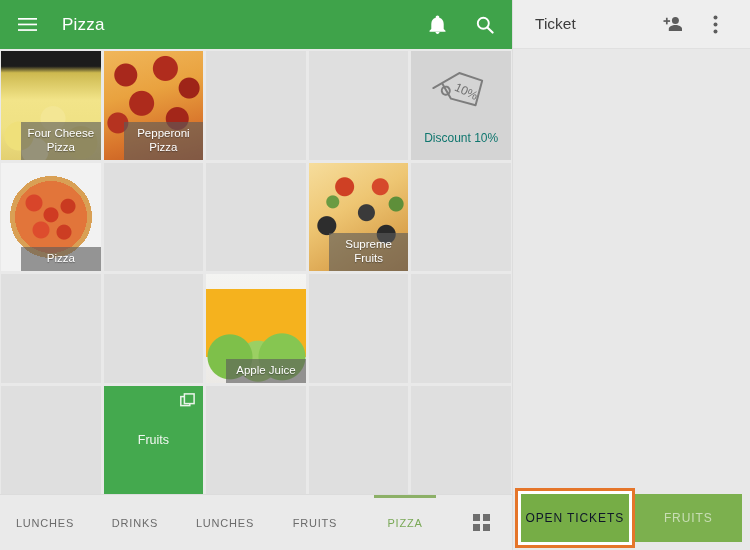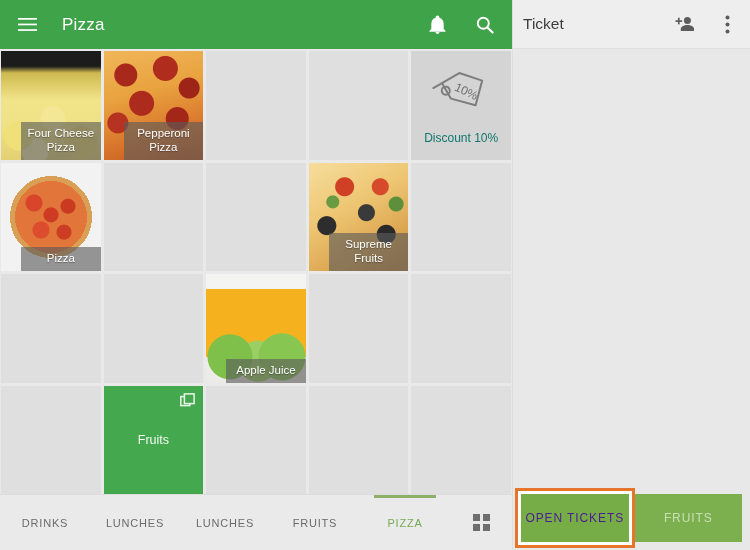--- a/index.html
+++ b/index.html
@@ -55,33 +55,33 @@
   .tab.active { color: #7aa957; }
   .tab.active::before { content: ""; position: absolute; top: 0; left: 16%;
                         right: 16%; height: 3px; background: #8cb067; }
   .tab-grid-btn { width: 62px; display: flex; align-items: center;
                   justify-content: center; cursor: pointer; }
 
   
   .right { width: 238px; height: 550px; background: #e8e8e8;
            display: flex; flex-direction: column; border-left: 1px solid #dddddd; }
   .ticket-head { height: 49px; flex: 0 0 49px; background: #eeeeee;
-                 display: flex; align-items: center; padding: 0 10px;
+                 display: flex; align-items: center; padding: 0 22px;
                  border-bottom: 1px solid #e0e0e0; }
   .ticket-title { font-size: 15.5px; color: #3d3d3d; }
   .ticket-spacer { flex: 1; }
   .ticket-head .ic { width: 26px; height: 26px; display: flex;
                      align-items: center; justify-content: center; cursor: pointer; }
   .ticket-head .ic + .ic { margin-left: 16px; }
   .ticket-body { flex: 1; background: #e8e8e8; }
 
   .ticket-actions { flex: 0 0 62px; display: flex; align-items: stretch;
                     background: #e8e8e8; padding: 6px 8px 8px 8px; gap: 6px; }
   .btn { flex: 1; display: flex; align-items: center; justify-content: center;
-         color: #4c1d95; font-size: 12px; letter-spacing: .9px; cursor: pointer; }
+         color: #0f172a; font-size: 12px; letter-spacing: .9px; cursor: pointer; }
   .btn-open { background: #76ad46; }
   .btn-charge { background: #7cb04e; color: rgba(255,255,255,.58); }
 
   
   .highlight { position: absolute; border: 3px solid #e5752a;
                box-shadow: 0 0 0 3px #ffffff inset; pointer-events: none; }
 </style>
 </head>
 <body>
 
@@ -162,22 +162,22 @@
             <div class="folder-label">Fruits</div>
           </div>
           <div class="cell empty"></div>
           <div class="cell empty"></div>
           <div class="cell empty"></div>
         </div>
     </div>
 
     <div class="tabbar">
       <div id="tabs-host" style="flex:1;display:flex;align-items:center;height:100%;">
+          <div class="tab">LUNCHES</div>
           <div class="tab">DRINKS</div>
-          <div class="tab">LUNCHES</div>
           <div class="tab">LUNCHES</div>
           <div class="tab">FRUITS</div>
           <div class="tab active">PIZZA</div>
         </div>
       <div class="tab-grid-btn">
         <svg width="17" height="17" viewBox="0 0 17 17">
           <rect x="0" y="0" width="7" height="7" fill="#6e6e6e"></rect>
           <rect x="10" y="0" width="7" height="7" fill="#6e6e6e"></rect>
           <rect x="0" y="10" width="7" height="7" fill="#6e6e6e"></rect>
           <rect x="10" y="10" width="7" height="7" fill="#6e6e6e"></rect>

